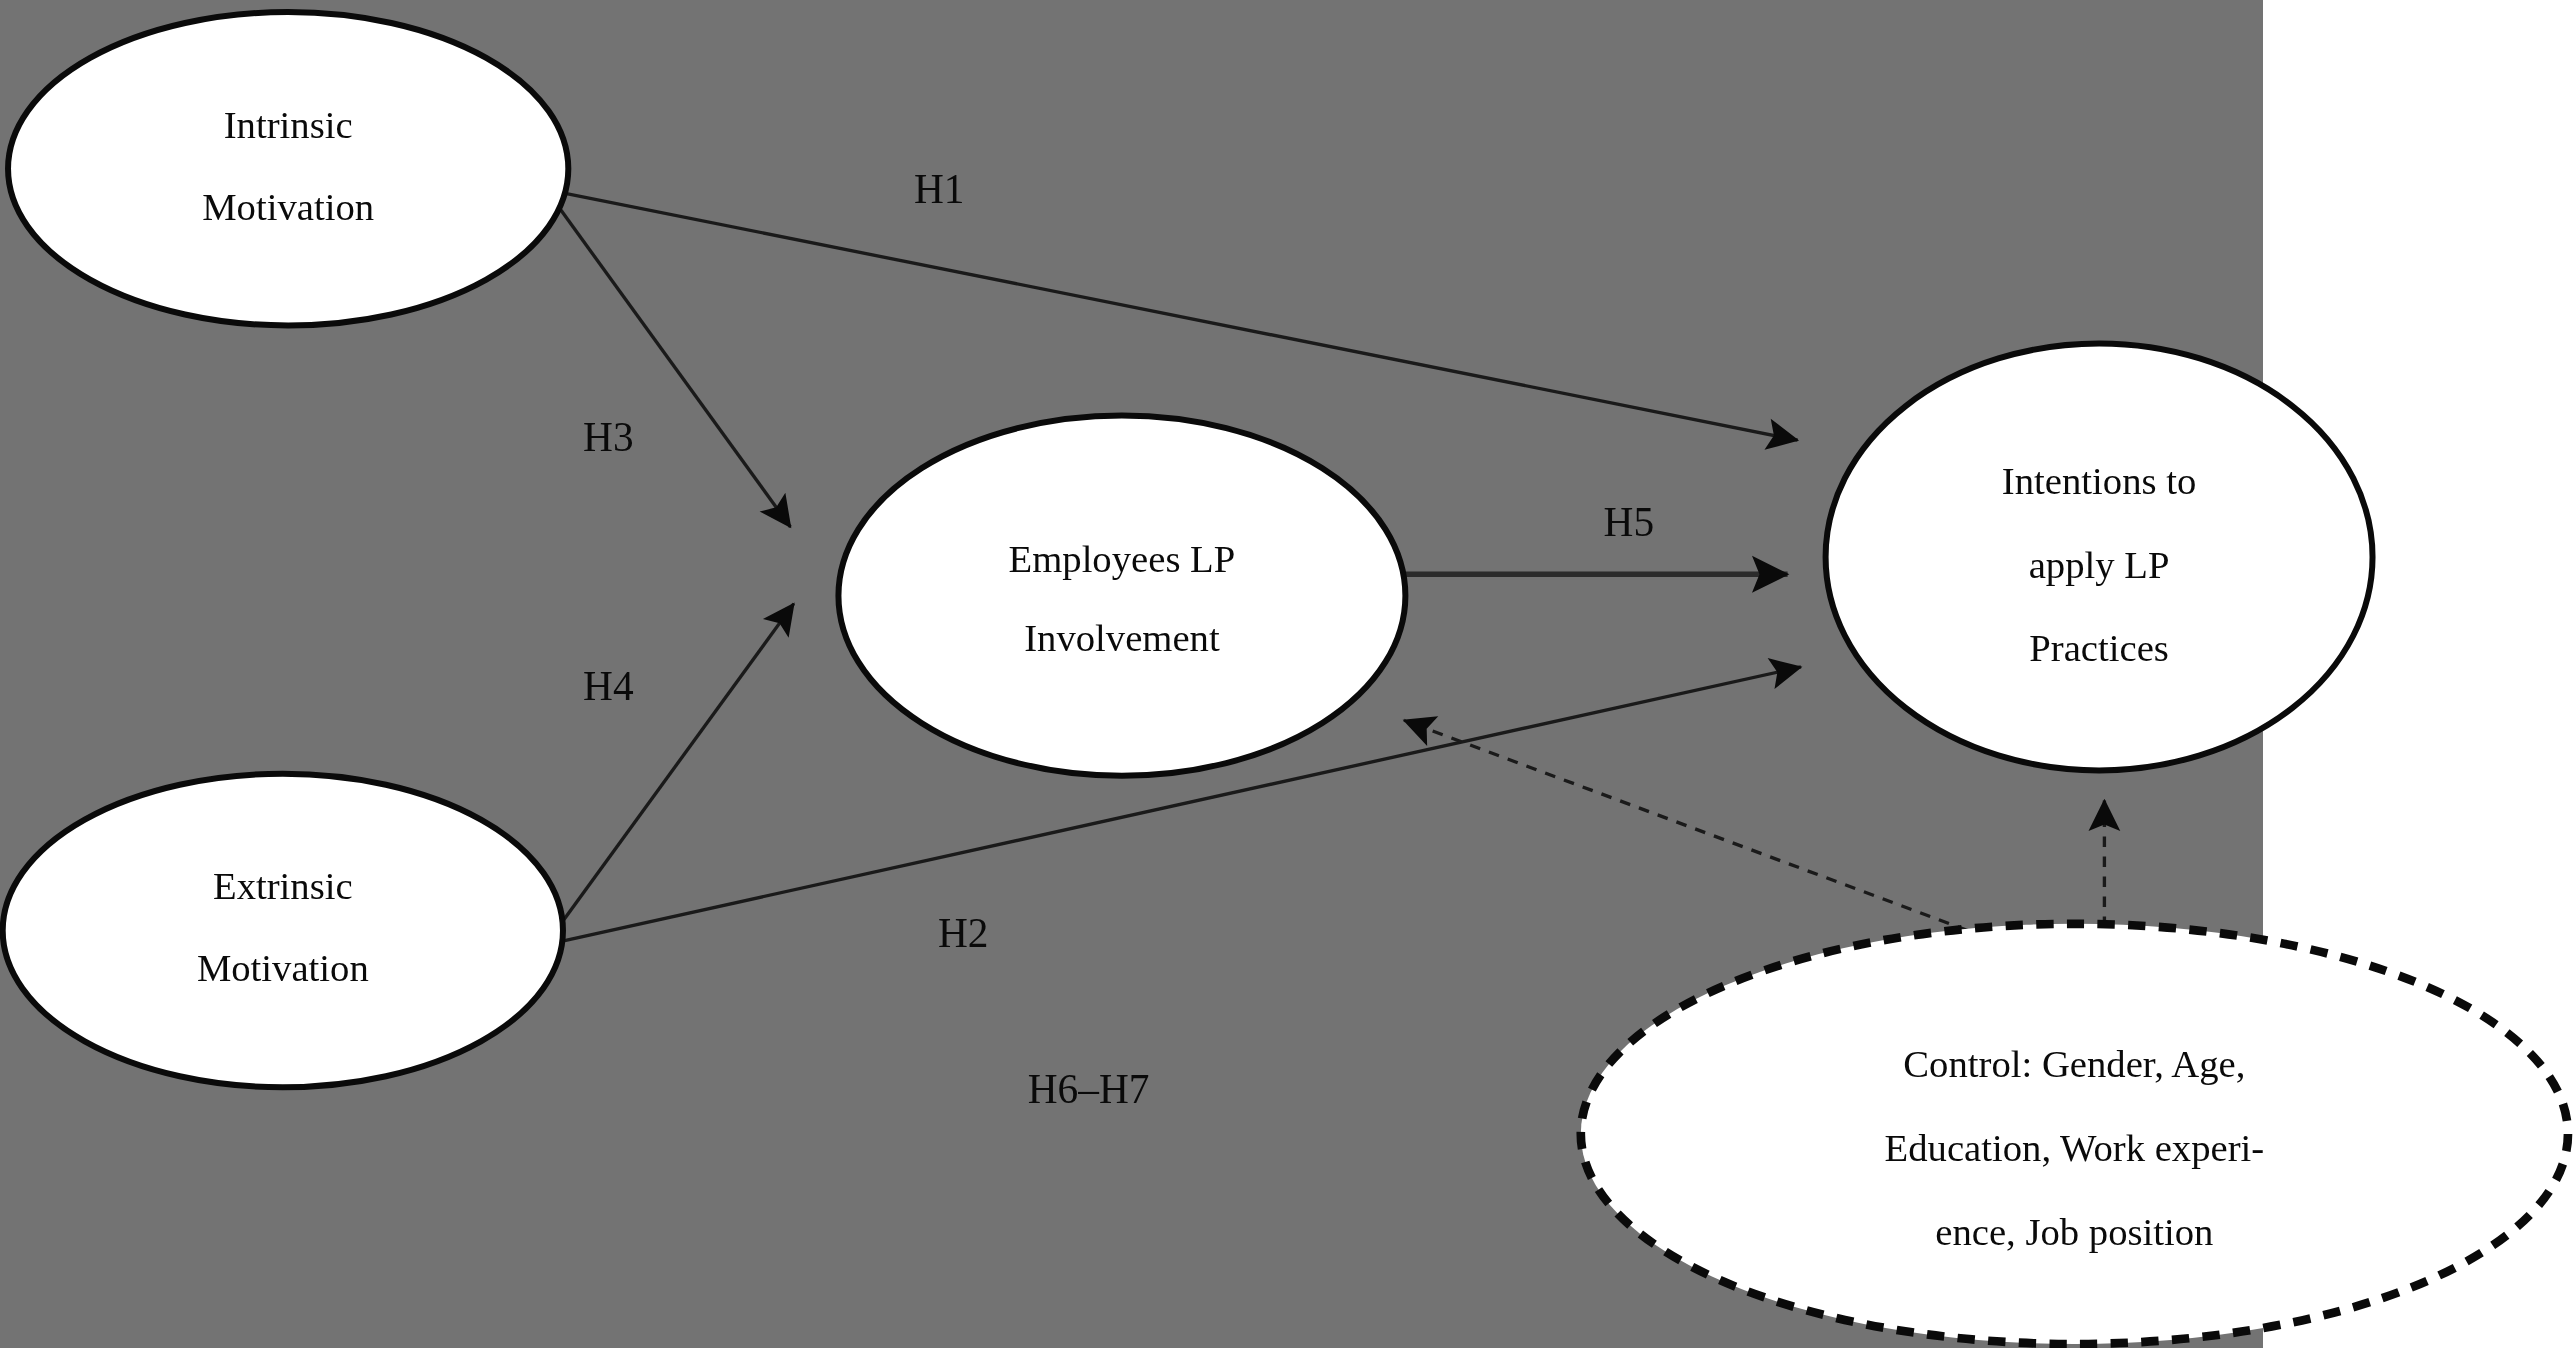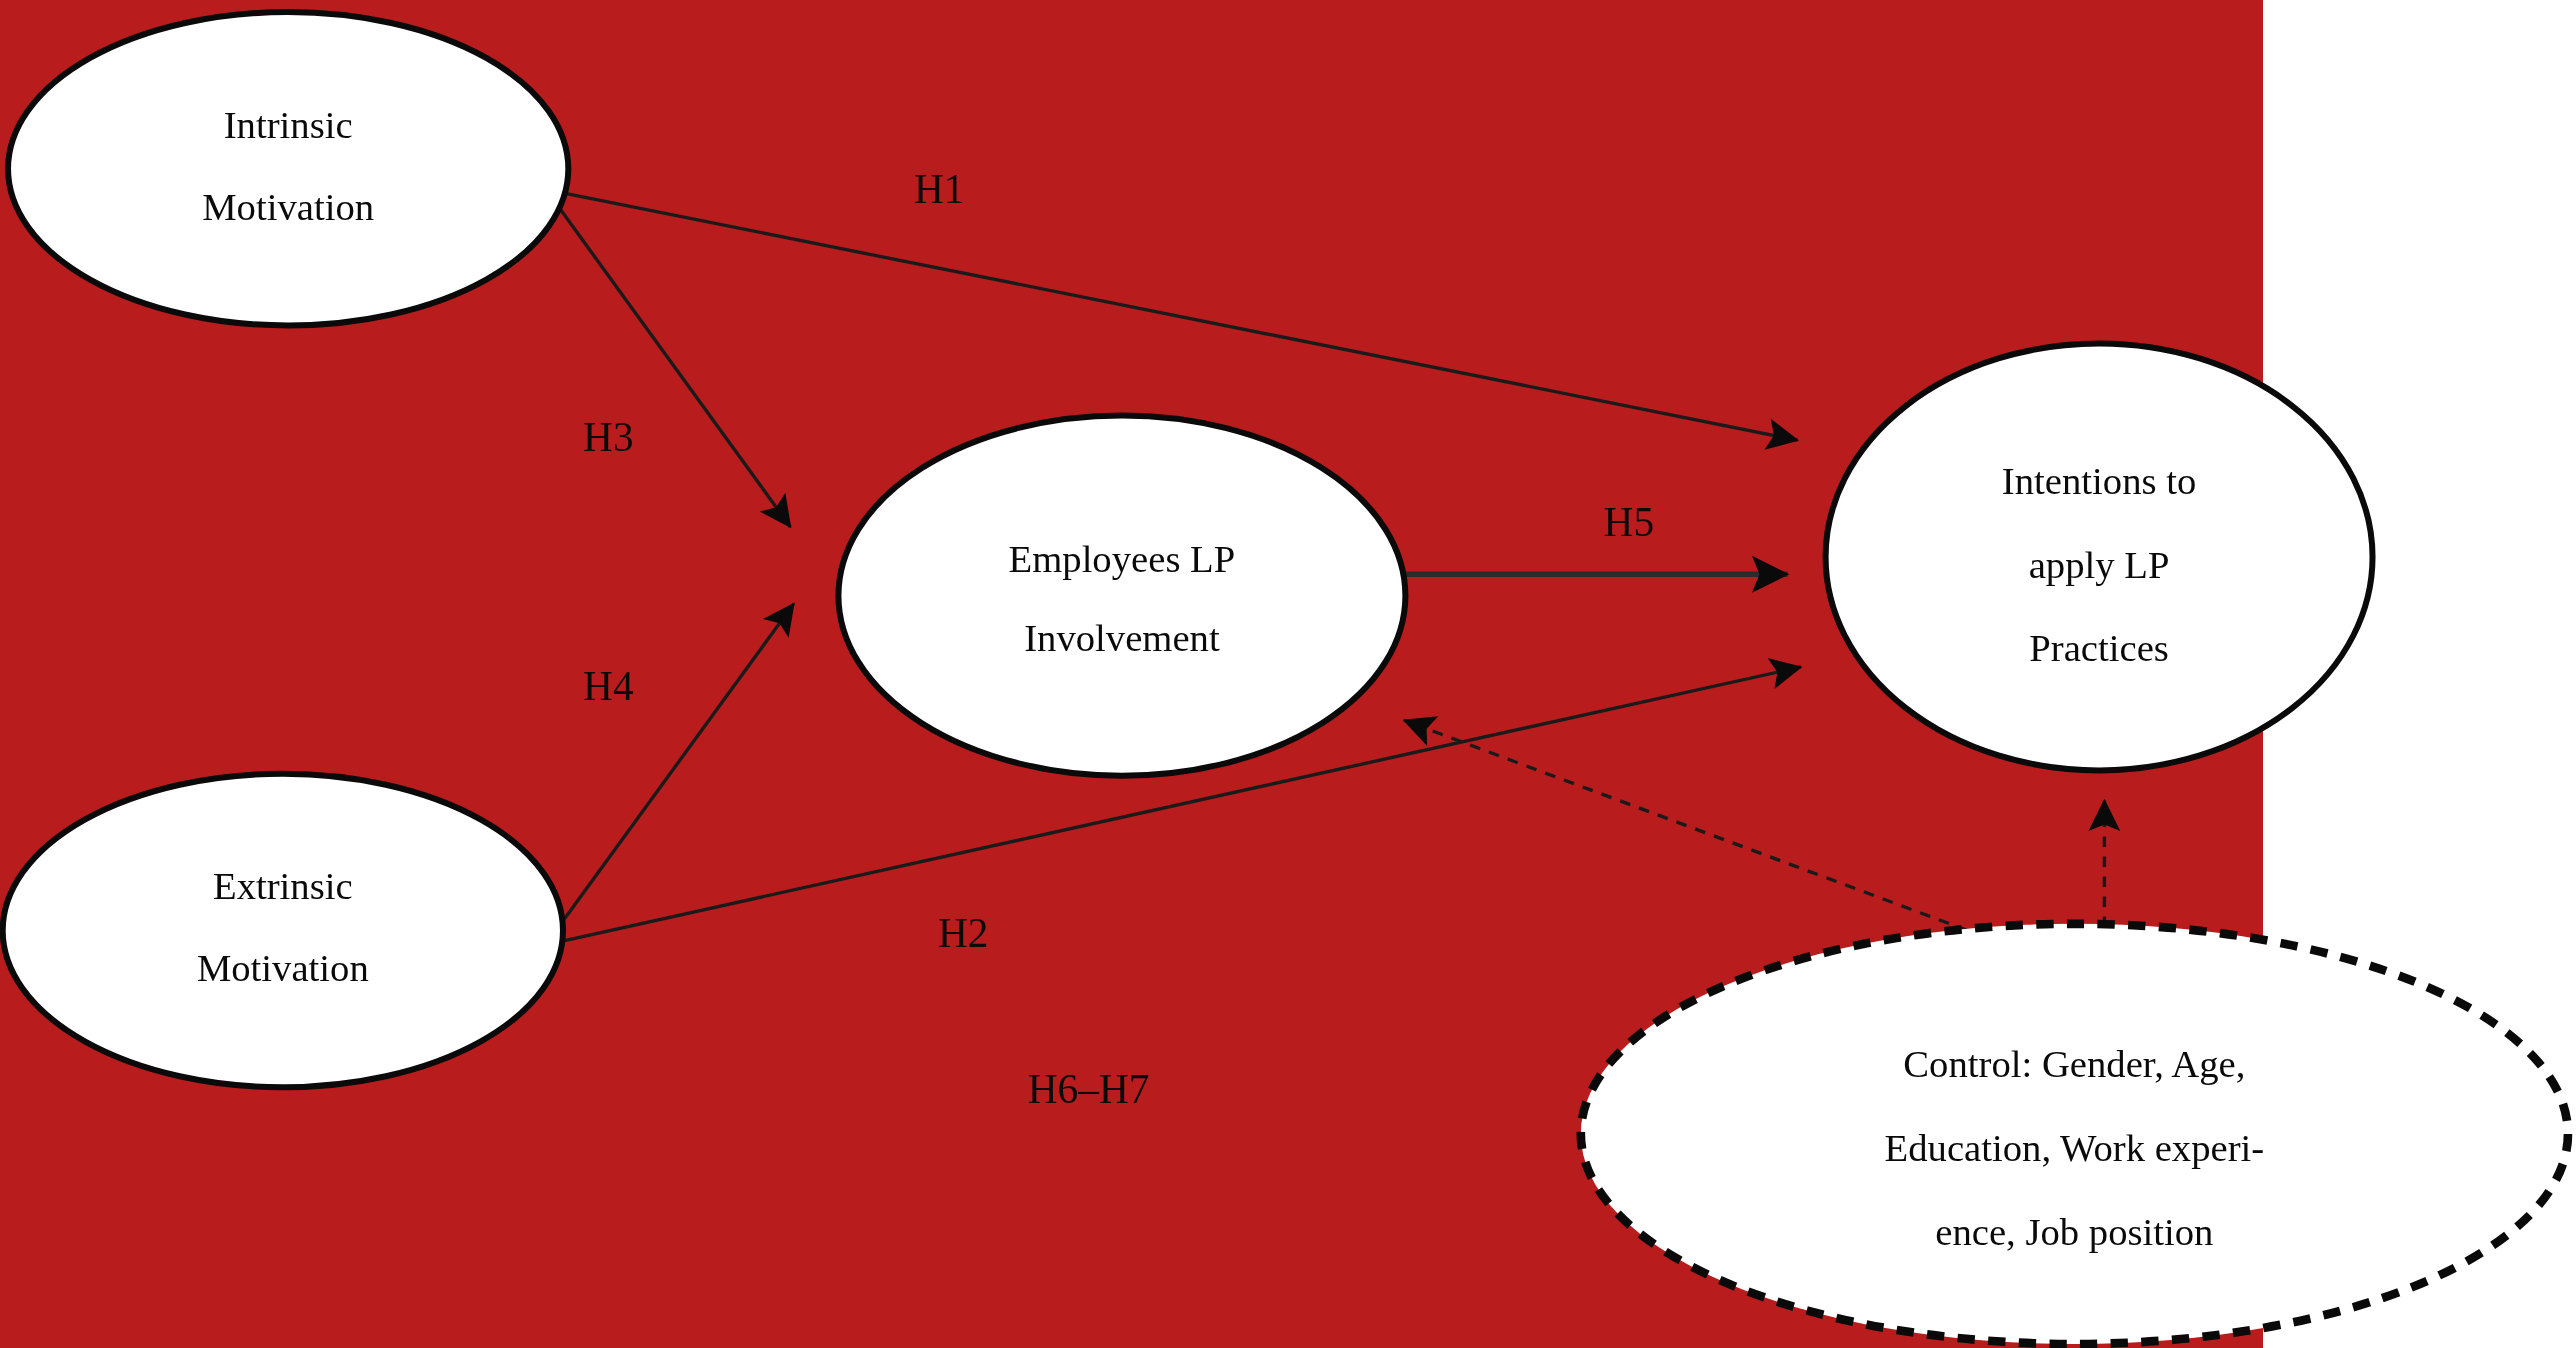--- a/index.html
+++ b/index.html
@@ -11,21 +11,21 @@
   body {
     width: 2576px;
     height: 1348px;
     overflow: hidden;
     font-family: "Liberation Serif", "DejaVu Serif", serif;
   }
   #diagram-root {
     position: relative;
     width: 2263px;
     height: 1348px;
-    background: #b91c1c;
+    background: #737373;
   }
   svg#model-svg {
     position: absolute;
     top: 0;
     left: 0;
     width: 2576px;
     height: 1348px;
     display: block;
   }
   .node-ellipse {

